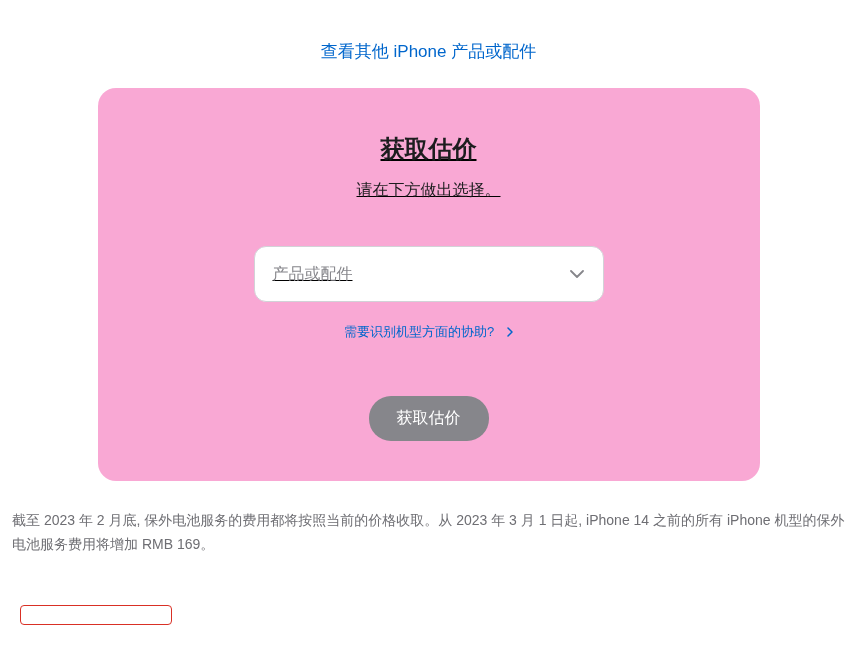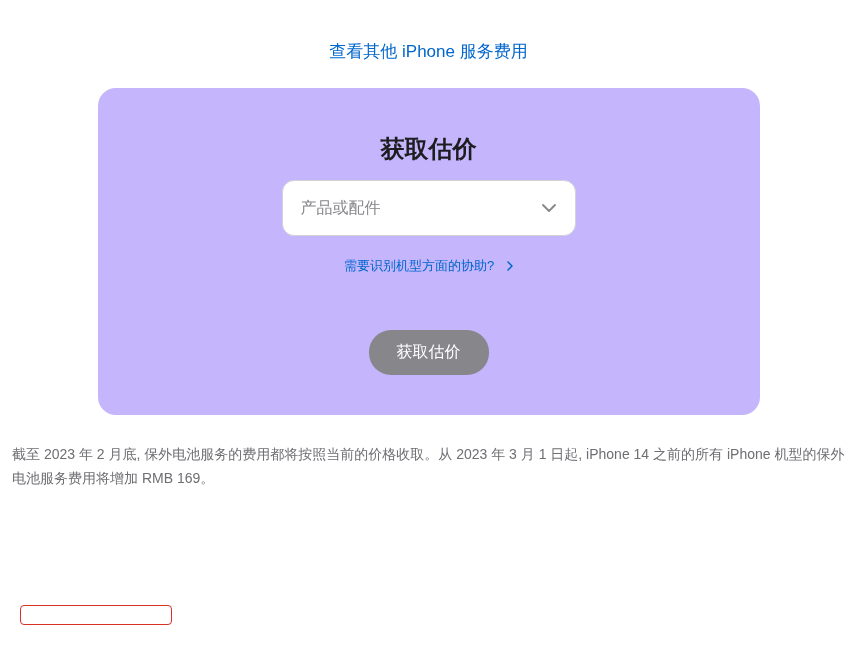--- a/index.html
+++ b/index.html
@@ -18,41 +18,42 @@
       text-align: center;
       padding: 40px 0 25px 0;
     }
     .top-link a {
       color: #0066cc;
       text-decoration: none;
       font-size: 17px;
       font-weight: 400;
     }
     .card {
-      background: #c4b5fd;
+      background: #f9a8d4;
       border-radius: 18px;
       width: 662px;
       margin: 0 auto;
       padding: 45px 50px 40px 50px;
       text-align: center;
+      text-decoration: underline;
     }
     .card-title {
       font-size: 24px;
       font-weight: 600;
       color: #1d1d1f;
       margin-bottom: 15px;
     }
     .card-subtitle {
       font-size: 16px;
       color: #1d1d1f;
       margin-bottom: 45px;
     }
     .select-wrapper {
       position: relative;
-      width: 294px;
+      width: 350px;
       margin: 0 auto 25px auto;
     }
     .select-field {
       width: 100%;
       height: 56px;
       border: 1px solid #d2d2d7;
       border-radius: 12px;
       background: #ffffff;
       padding: 0 45px 0 18px;
       font-size: 16px;
@@ -121,25 +122,26 @@
       top: 605px;
       width: 152px;
       height: 20px;
       pointer-events: none;
     }
   </style>
 </head>
 <body>
 
 <div class="top-link">
-  <a href="#">查看其他 iPhone 服务费用</a>
+  <a href="#">查看其他 iPhone 产品或配件</a>
 </div>
 
 <div class="card">
   <h2 class="card-title">获取估价</h2>
+  <p class="card-subtitle">请在下方做出选择。</p>
 
   <div class="select-wrapper">
     <div class="select-field">产品或配件</div>
     <span class="chevron">
       <svg viewBox="0 0 14 8" fill="none">
           <path d="M1 1L7 7L13 1" stroke="#86868b" stroke-width="1.8" stroke-linecap="round" stroke-linejoin="round"></path>
         </svg>
     </span>
   </div>
 

